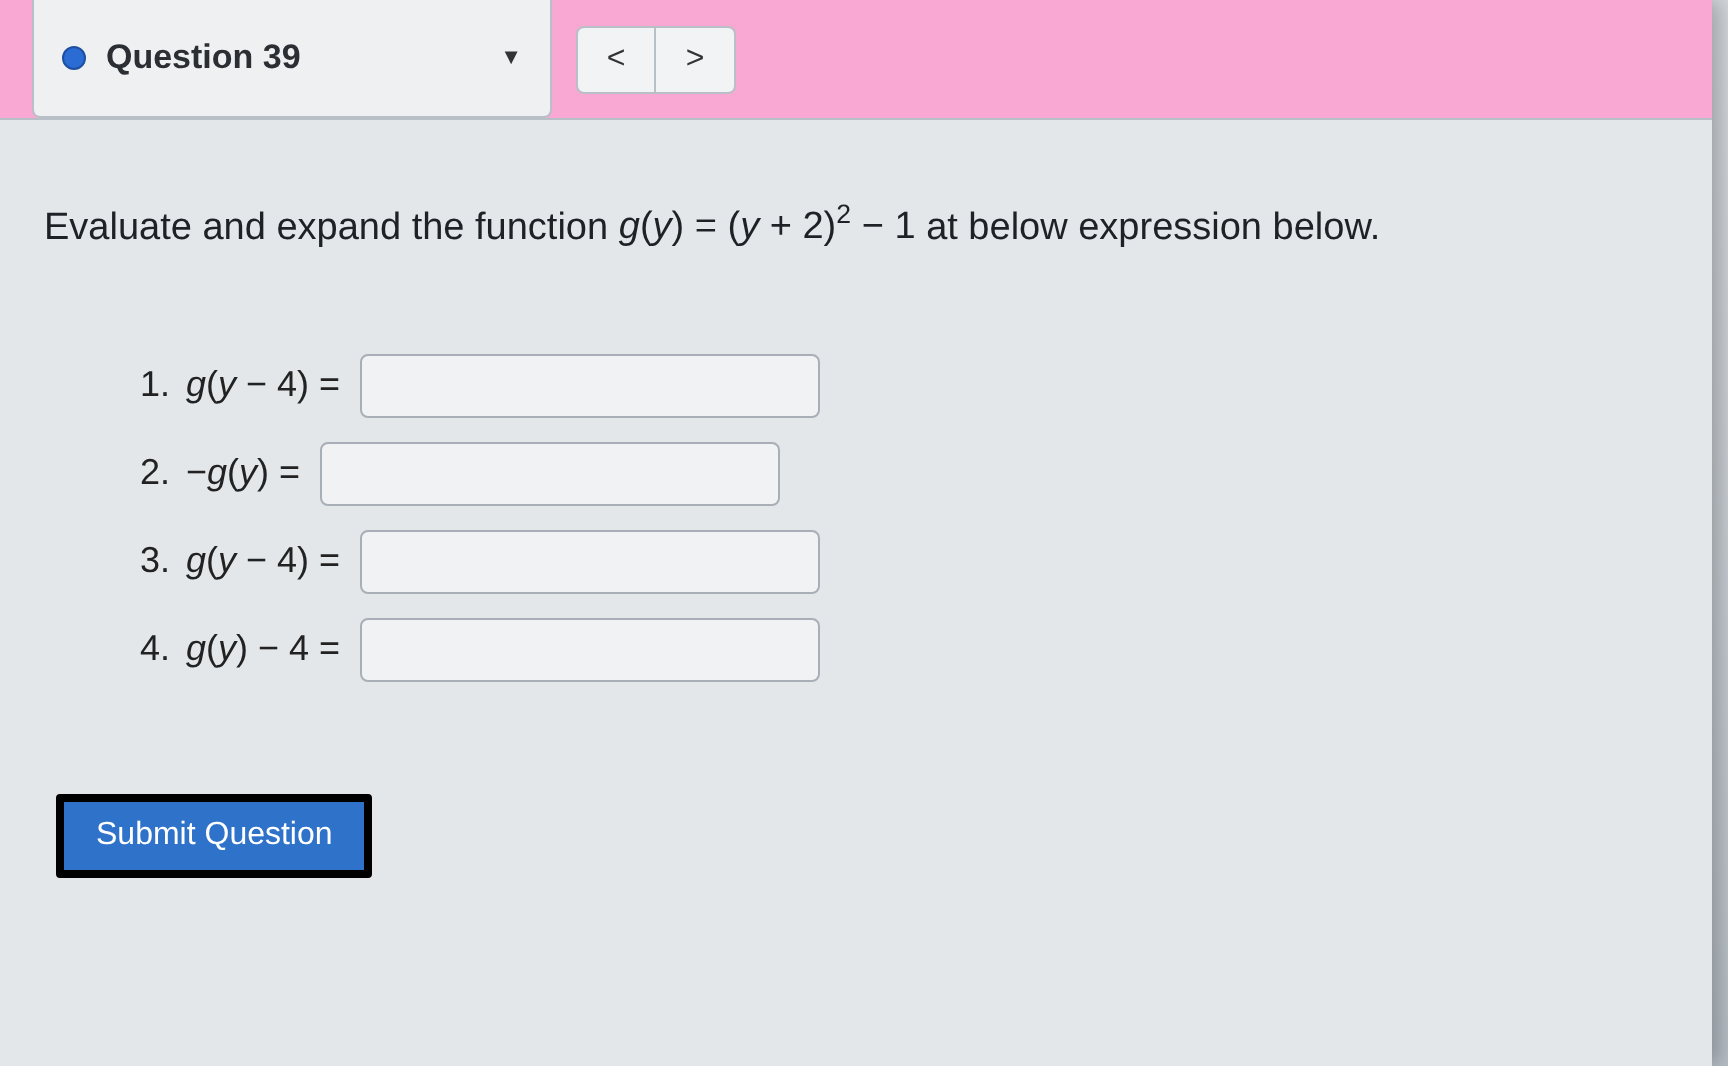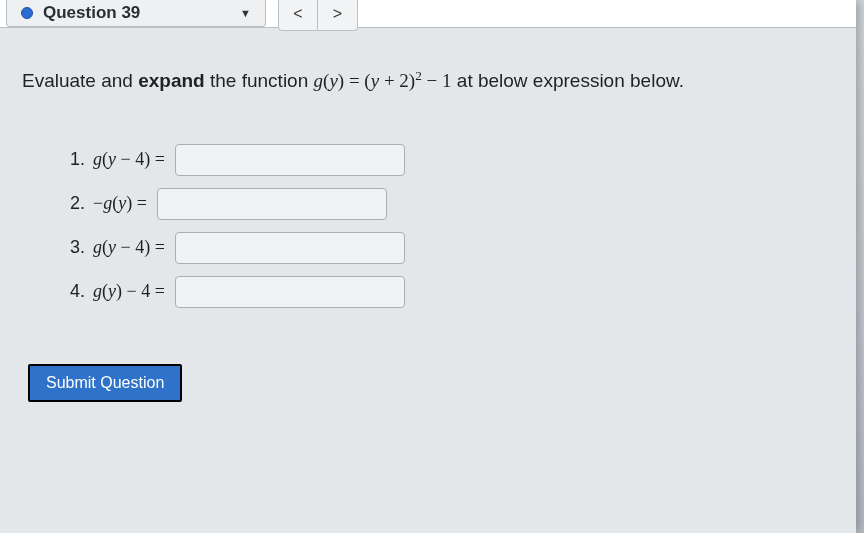--- a/index.html
+++ b/index.html
@@ -13,23 +13,23 @@
   }
   .page-shadow {
     position: absolute;
     top: 0; left: 0; right: 8px; bottom: 0;
     background: #e4e7ea;
     box-shadow: 4px 0 10px rgba(0,0,0,0.25);
   }
   .topbar {
     display: flex;
     align-items: stretch;
-    padding: 0 0 0 6px;
-    height: 28px;
-    background: #ffffff;
+    padding: 0 0 0 16px;
+    height: 60px;
+    background: #f9a8d4;
     border-bottom: 1px solid #b9bfc6;
   }
   .question-tab {
     display: flex;
     align-items: center;
     gap: 10px;
     border: 1px solid #b9bfc6;
     border-top: none;
     background: #eef0f2;
     padding: 0 14px;
@@ -73,22 +73,22 @@
   .nav-btn:last-child { border-radius: 0 4px 4px 0; border-left: none; }
   .content {
     padding: 38px 22px 20px 22px;
     color: #1e2125;
   }
   .prompt {
     font-size: 19px;
     line-height: 1.5;
     margin-bottom: 46px;
   }
-  .prompt .bold { font-weight: 700; }
-  .math { font-family: Liberation Serif, serif; font-style: italic; }
+  .prompt .bold { font-weight: 400; }
+  .math { font-family: Liberation Sans, sans-serif; font-style: italic; }
   .math .rm { font-style: normal; }
   .sup { font-size: 0.7em; vertical-align: super; font-style: normal; }
   .items {
     margin-left: 48px;
   }
   .row {
     display: flex;
     align-items: center;
     margin-bottom: 8px;
     height: 36px;
@@ -108,21 +108,21 @@
     border-radius: 4px;
     background: #f0f2f4;
     margin-left: 10px;
     padding: 0 8px;
     font-size: 15px;
   }
   .submit-btn {
     margin-top: 46px;
     margin-left: 6px;
     background: #2f72c9;
-    border: 2px solid #000000;
+    border: 4px solid #000000;
     color: #fff;
     font-size: 16px;
     padding: 8px 16px;
     border-radius: 2px;
     cursor: pointer;
     font-family: "Segoe UI", Arial, sans-serif;
   }
 </style>
 </head>
 <body>

